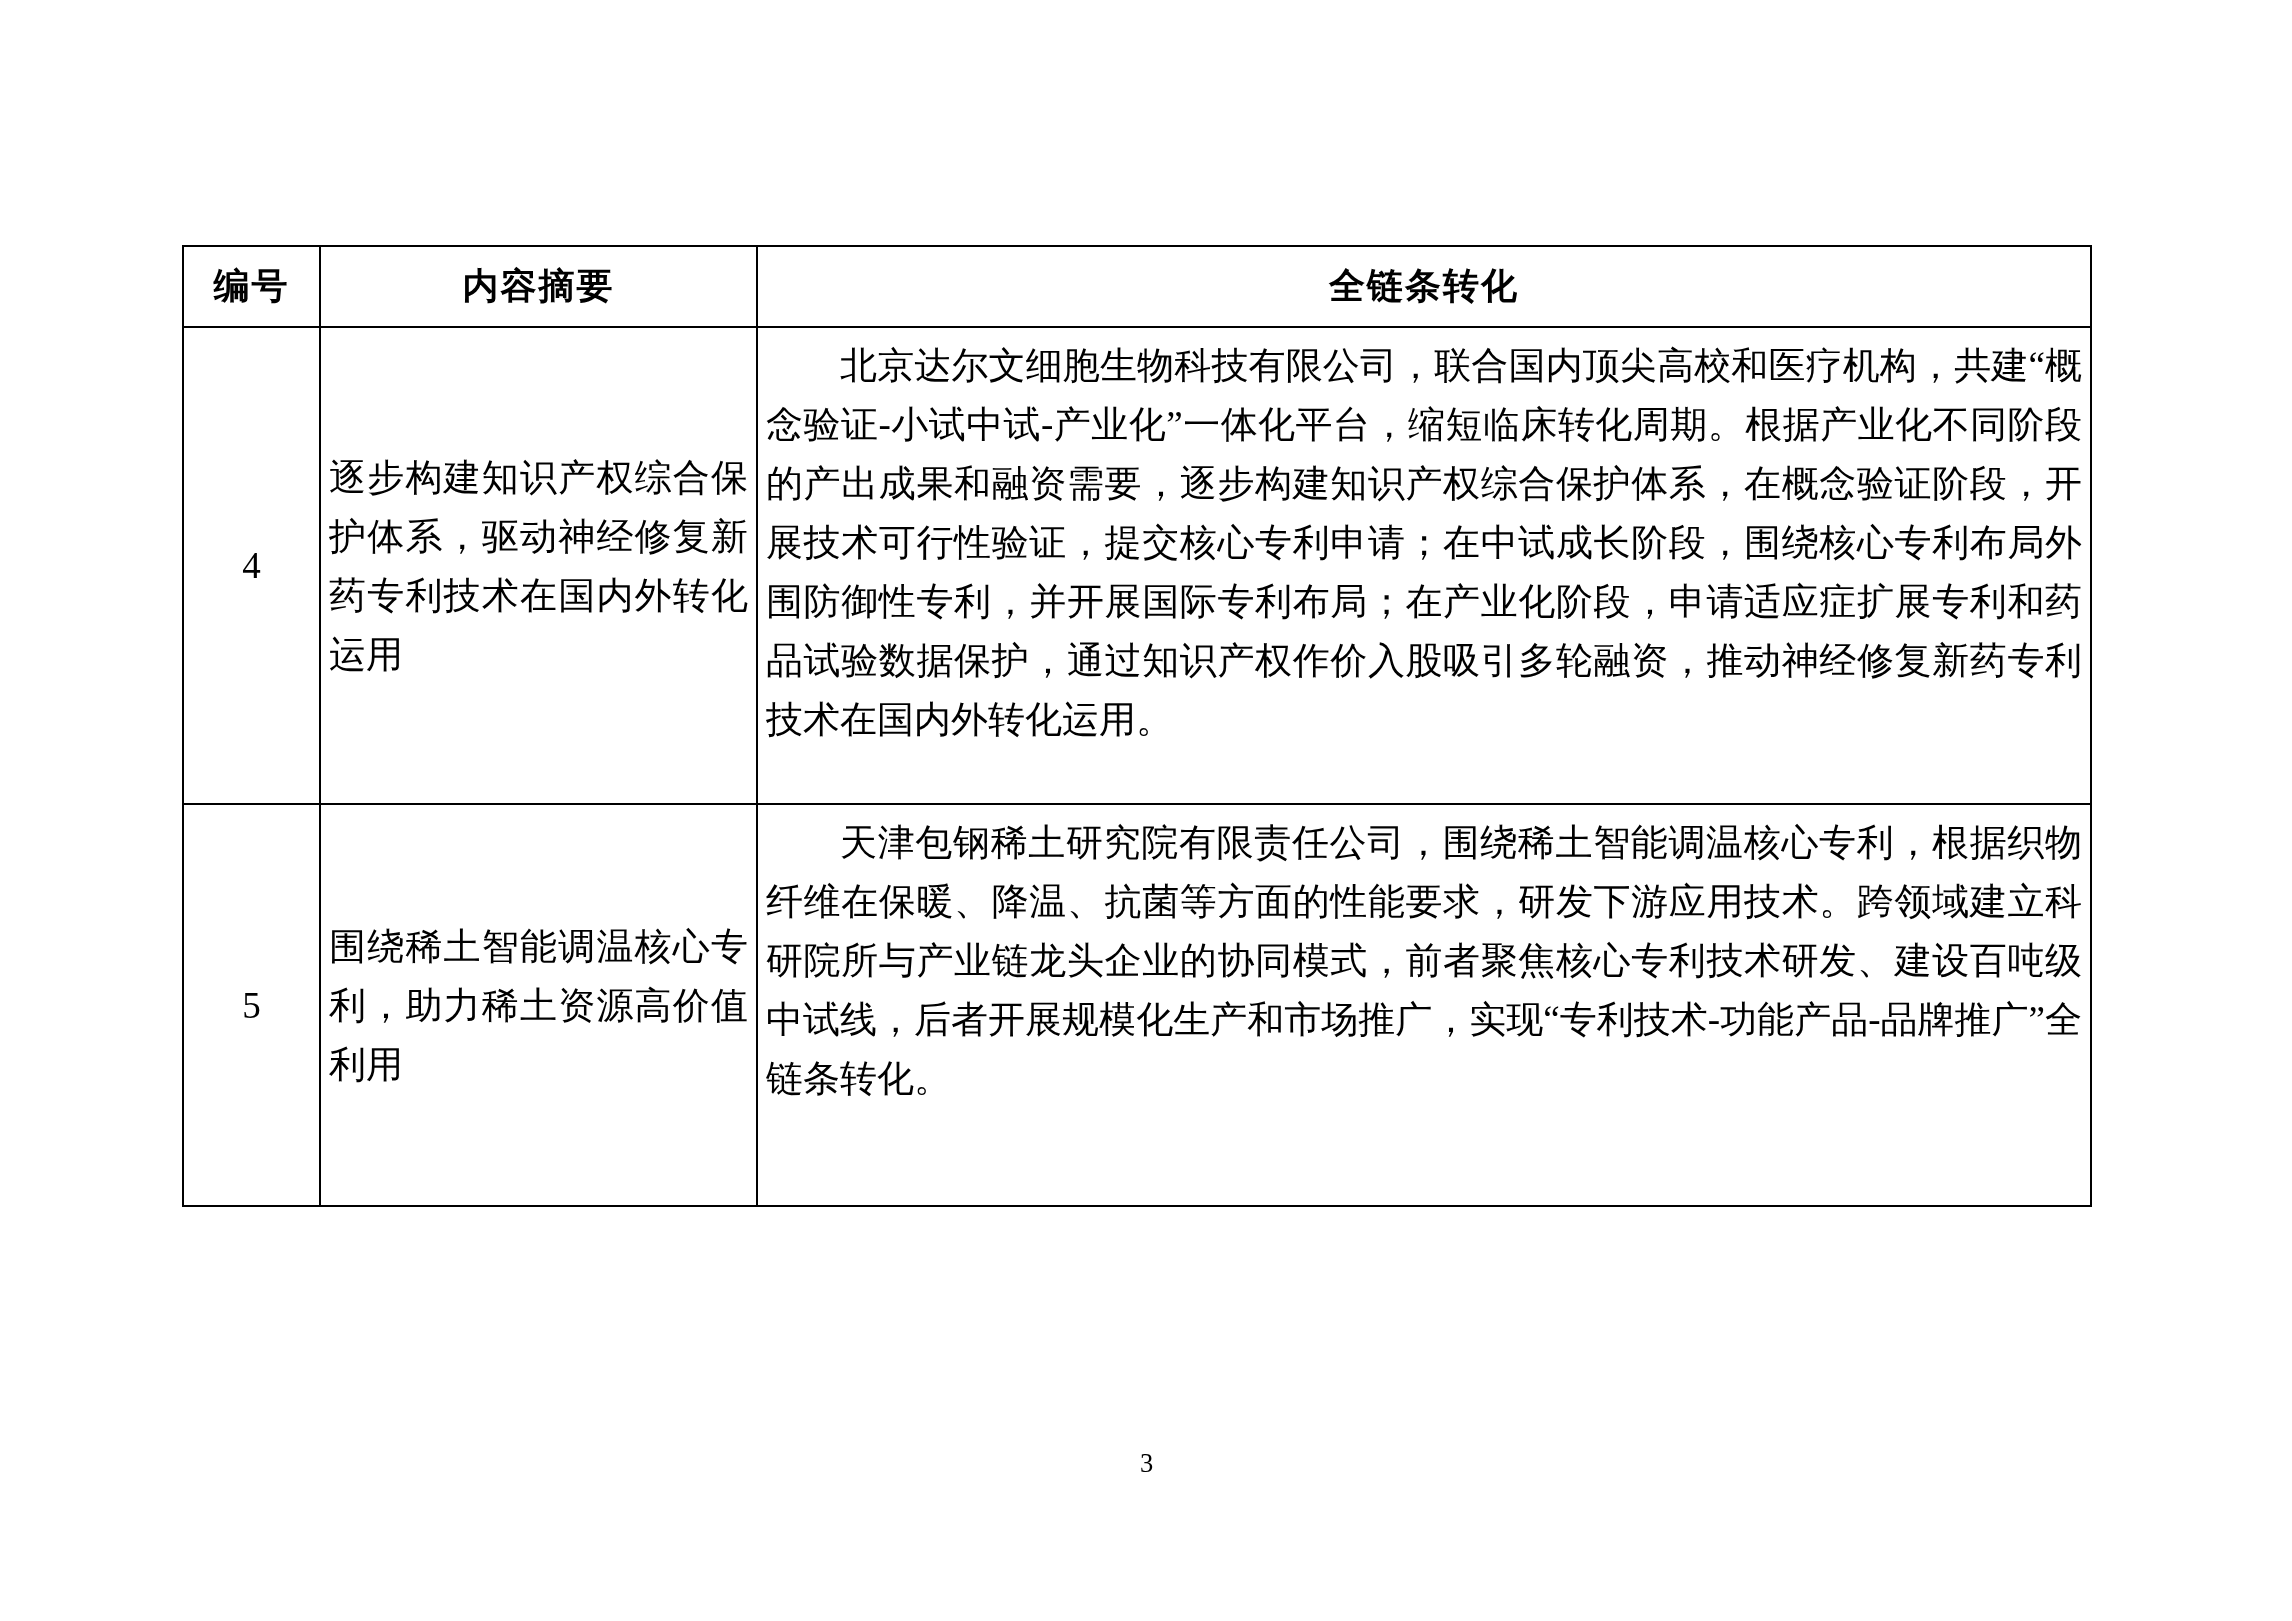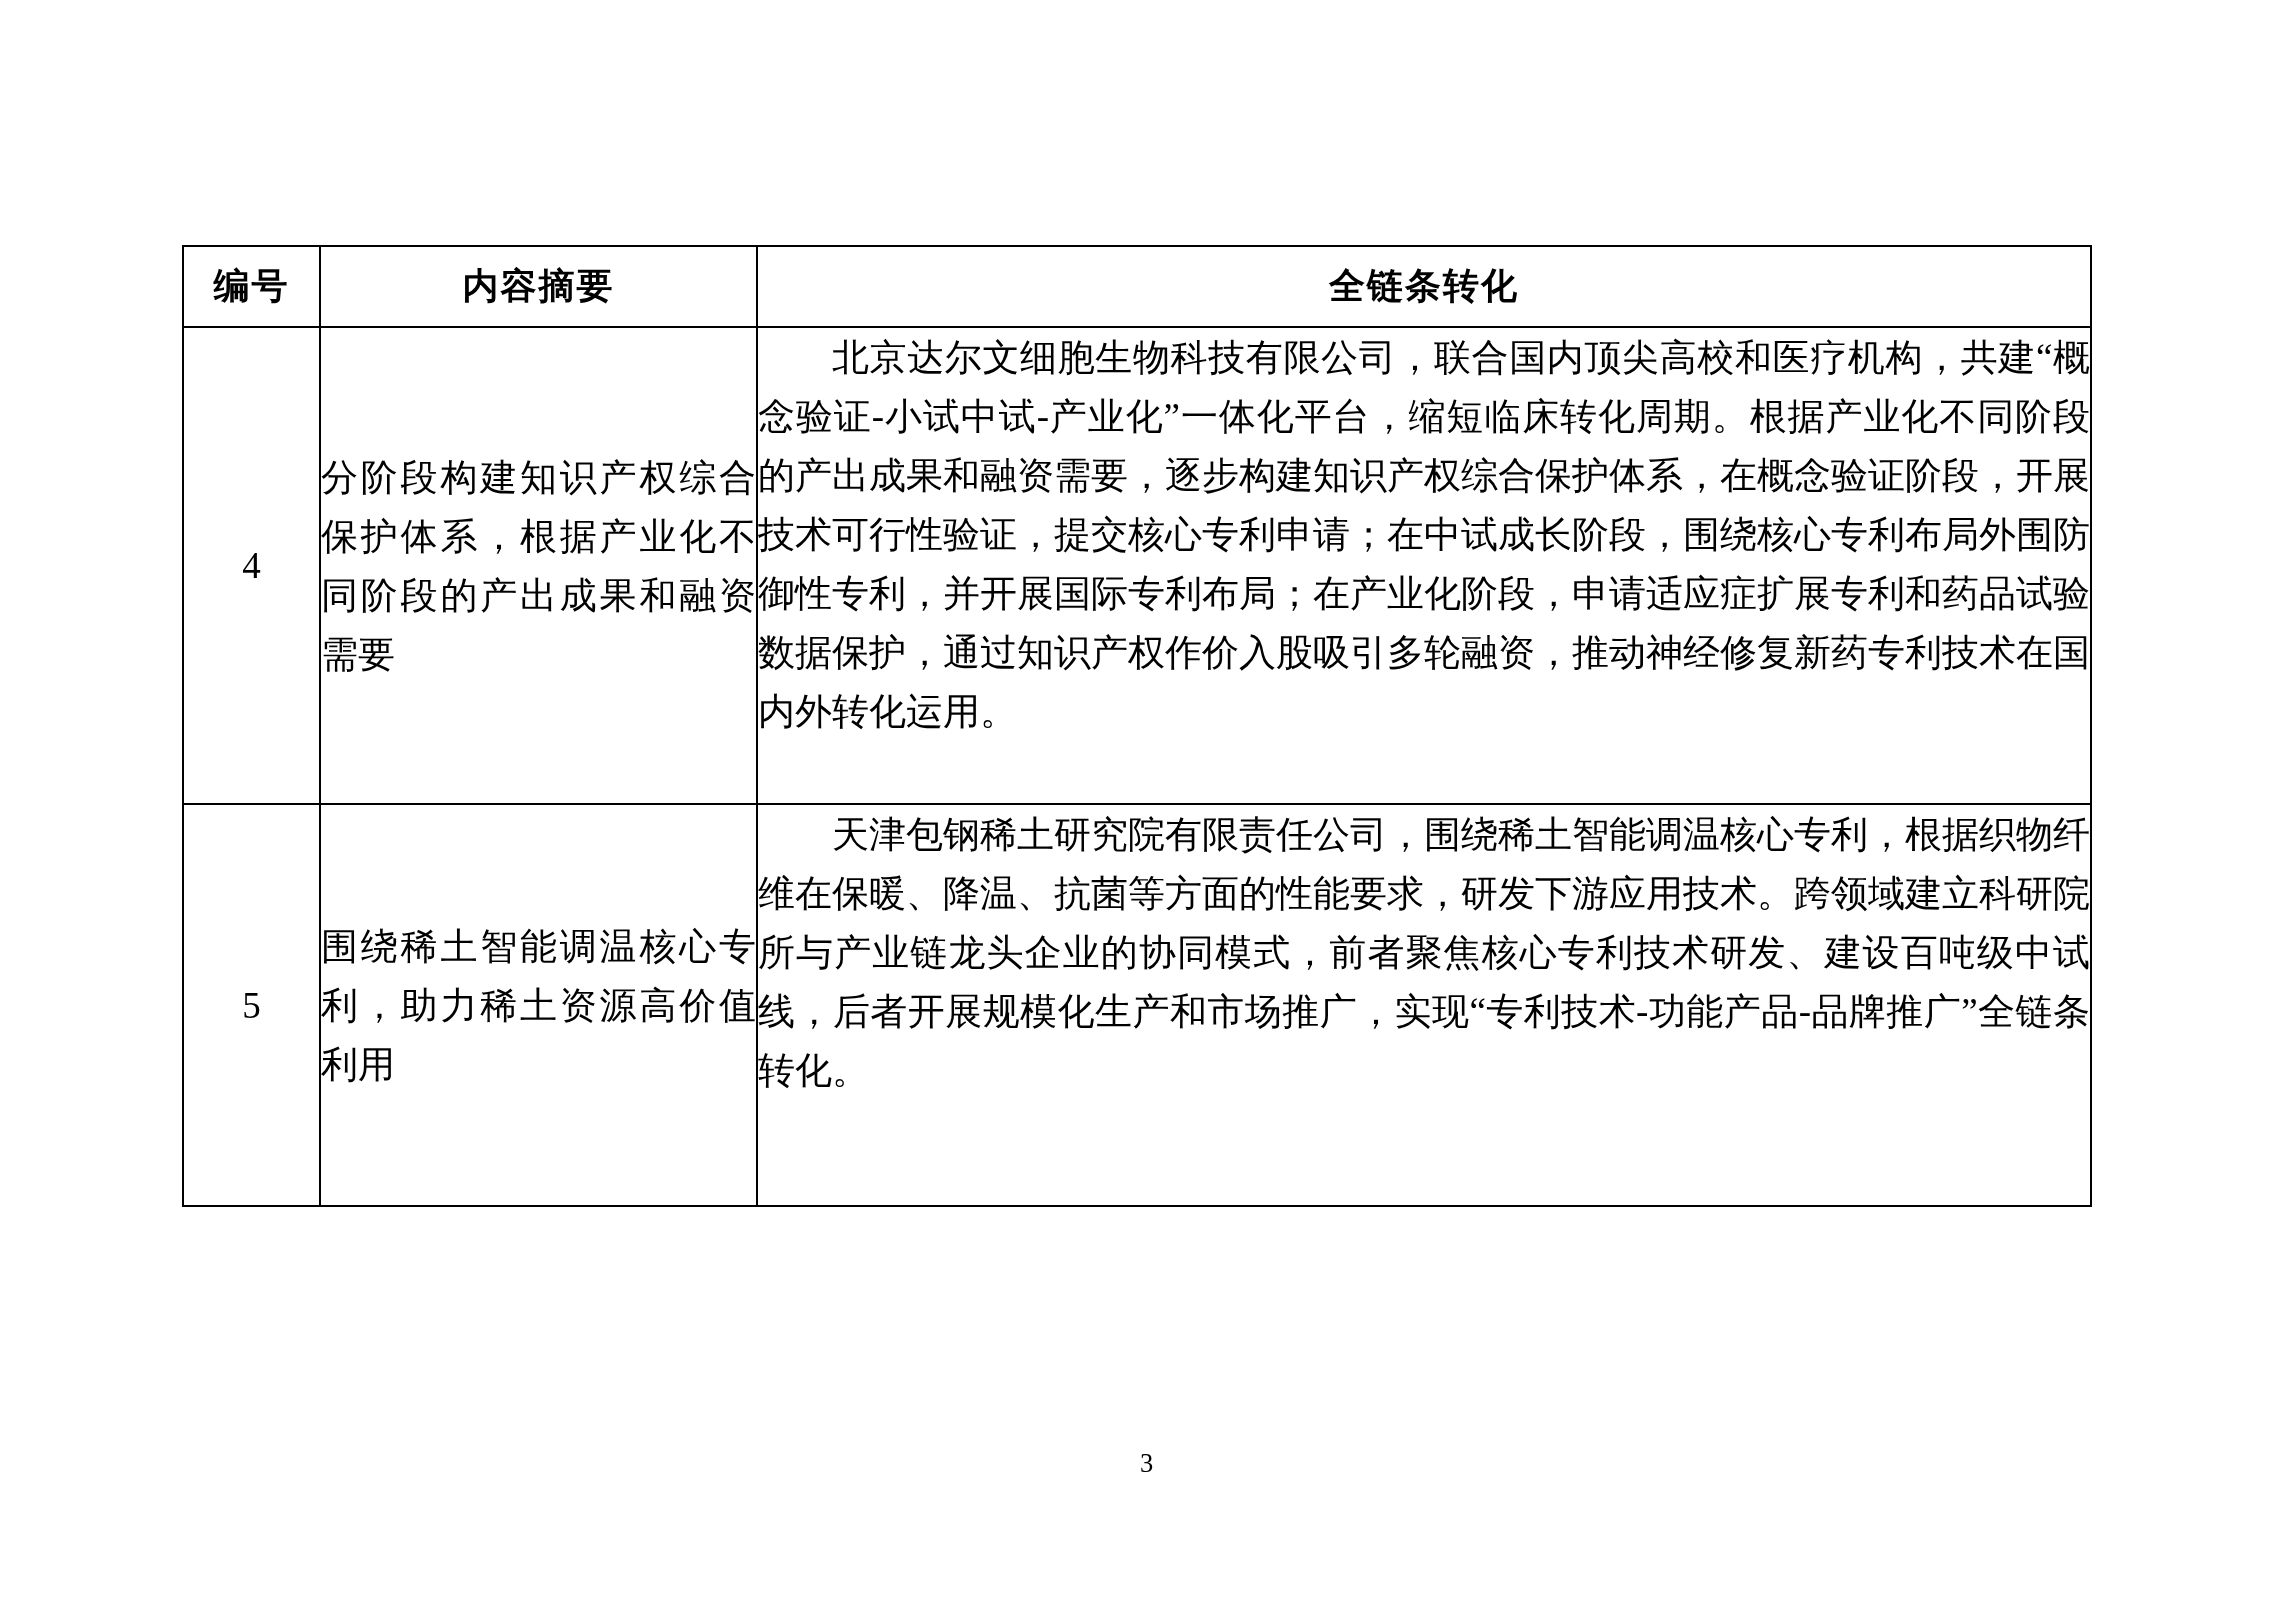--- a/index.html
+++ b/index.html
@@ -27,21 +27,21 @@
     left: 182px;
     top: 245px;
     width: 1908px;
     border-collapse: collapse;
     table-layout: fixed;
     background: #ffffff;
   }
   table.doc-table th,
   table.doc-table td {
     border: 2px solid #000000;
-    padding: 0;
+    padding: 8px;
     background: #ffffff;
     margin-top: 20px;
   }
   col.col-id      { width: 137px; }
   col.col-name    { width: 437px; }
   col.col-summary { width: 1334px; }
 
   tr.header-row { height: 81px; }
   tr.row-a { height: 477px; }
   tr.row-b { height: 402px; }
@@ -107,21 +107,21 @@
       <tr class="header-row">
         <th class="header-cell">编号</th>
         <th class="header-cell">内容摘要</th>
         <th class="header-cell">全链条转化</th>
       </tr>
     </thead>
     <tbody>
       <tr class="row-a">
         <td class="cell-id">4</td>
         <td class="cell-name">
-          <div class="name-text">分阶段构建知识产权综合保护体系，根据产业化不同阶段的产出成果和融资需要</div>
+          <div class="name-text">逐步构建知识产权综合保护体系，驱动神经修复新药专利技术在国内外转化运用</div>
         </td>
         <td class="cell-summary">
           <div class="summary-text">北京达尔文细胞生物科技有限公司，联合国内顶尖高校和医疗机构，共建“概念验证-小试中试-产业化”一体化平台，缩短临床转化周期。根据产业化不同阶段的产出成果和融资需要，逐步构建知识产权综合保护体系，在概念验证阶段，开展技术可行性验证，提交核心专利申请；在中试成长阶段，围绕核心专利布局外围防御性专利，并开展国际专利布局；在产业化阶段，申请适应症扩展专利和药品试验数据保护，通过知识产权作价入股吸引多轮融资，推动神经修复新药专利技术在国内外转化运用。</div>
         </td>
       </tr>
       <tr class="row-b">
         <td class="cell-id">5</td>
         <td class="cell-name">
           <div class="name-text">围绕稀土智能调温核心专利，助力稀土资源高价值利用</div>
         </td>

